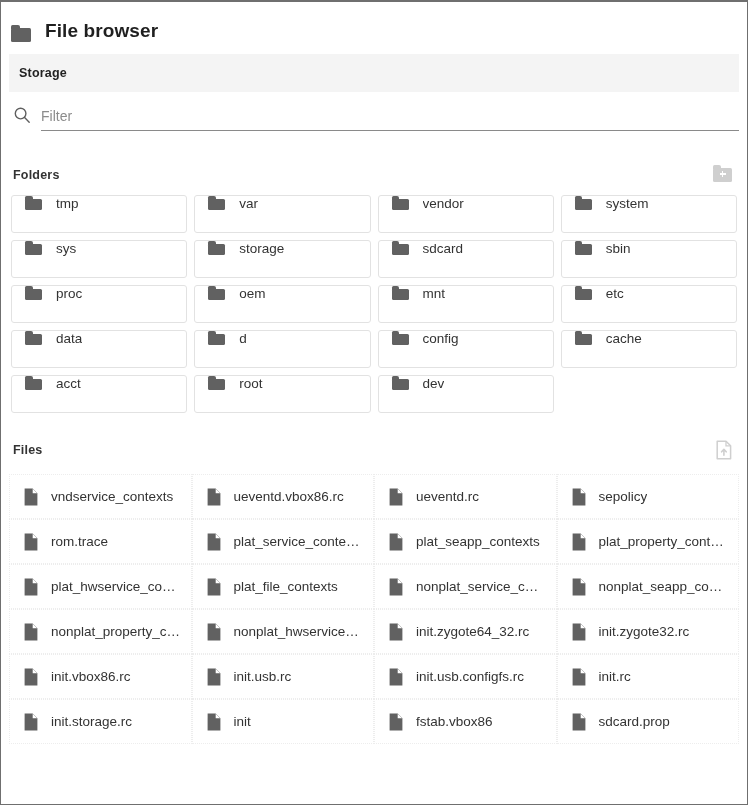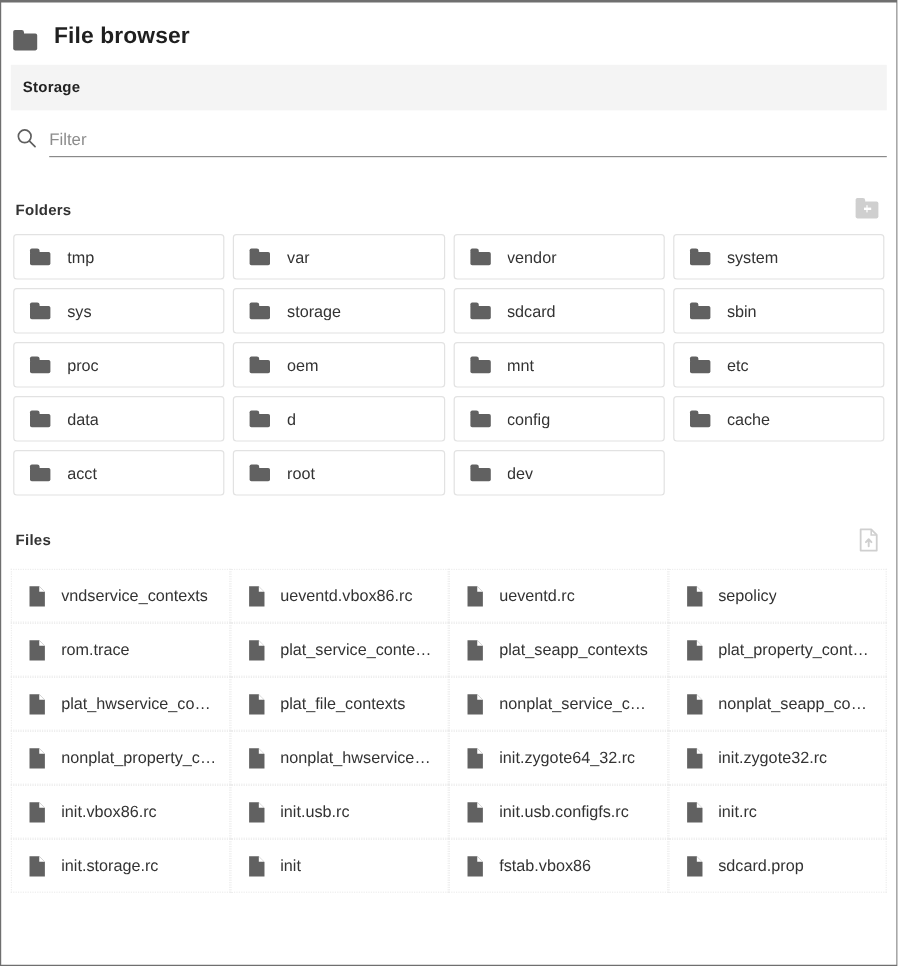--- a/index.html
+++ b/index.html
@@ -182,21 +182,21 @@
     gap: 7px;
     padding: 0 10px;
     margin-top: 13px;
   }
   .folder-card {
     border: 1px solid #e2e2e2;
     border-radius: 3px;
     background: #ffffff;
     height: 38px;
     display: flex;
-    align-items: center;
+    align-items: flex-start;
     gap: 13px;
     padding: 0 13px;
     cursor: pointer;
     overflow: hidden;
   }
   .folder-card .label {
     font-size: 13.5px;
     color: #333333;
     white-space: nowrap;
     overflow: hidden;

